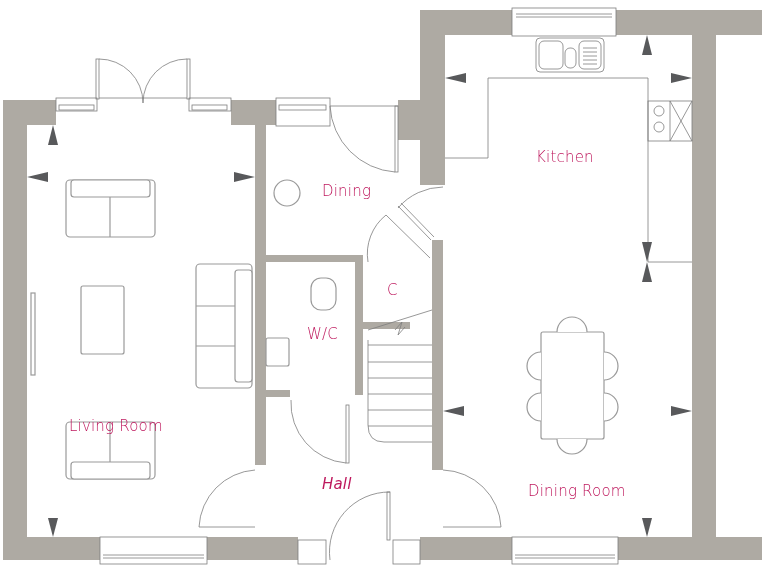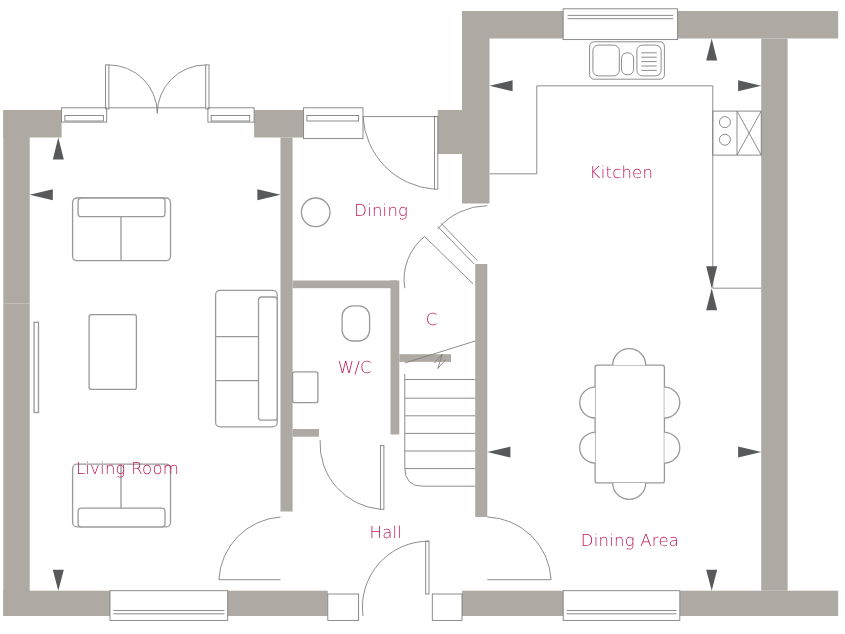--- a/index.html
+++ b/index.html
@@ -173,14 +173,14 @@
     <polygon points="692,411 671,406 671,416"></polygon>
     <polygon points="647,537 642,518 652,518"></polygon>
   </g>
 </svg>
 
 <div class="room-label" style="left:536px; top:148px;">Kitchen</div>
 <div class="room-label" style="left:322px; top:182px;">Dining</div>
 <div class="room-label" style="left:387px; top:281px;">C</div>
 <div class="room-label" style="left:307px; top:325px;">W/C</div>
 <div class="room-label" style="left:69px; top:393px;margin-top:24px;">Living Room</div>
-<div class="room-label" style="left:336px; top:475px;">Hall</div>
-<div class="room-label" style="left:528px; top:482px;">Dining Area</div>
+<div class="room-label" style="left:322px; top:475px;font-style:italic;">Hall</div>
+<div class="room-label" style="left:528px; top:482px;">Dining Room</div>
 
 </body></html>

